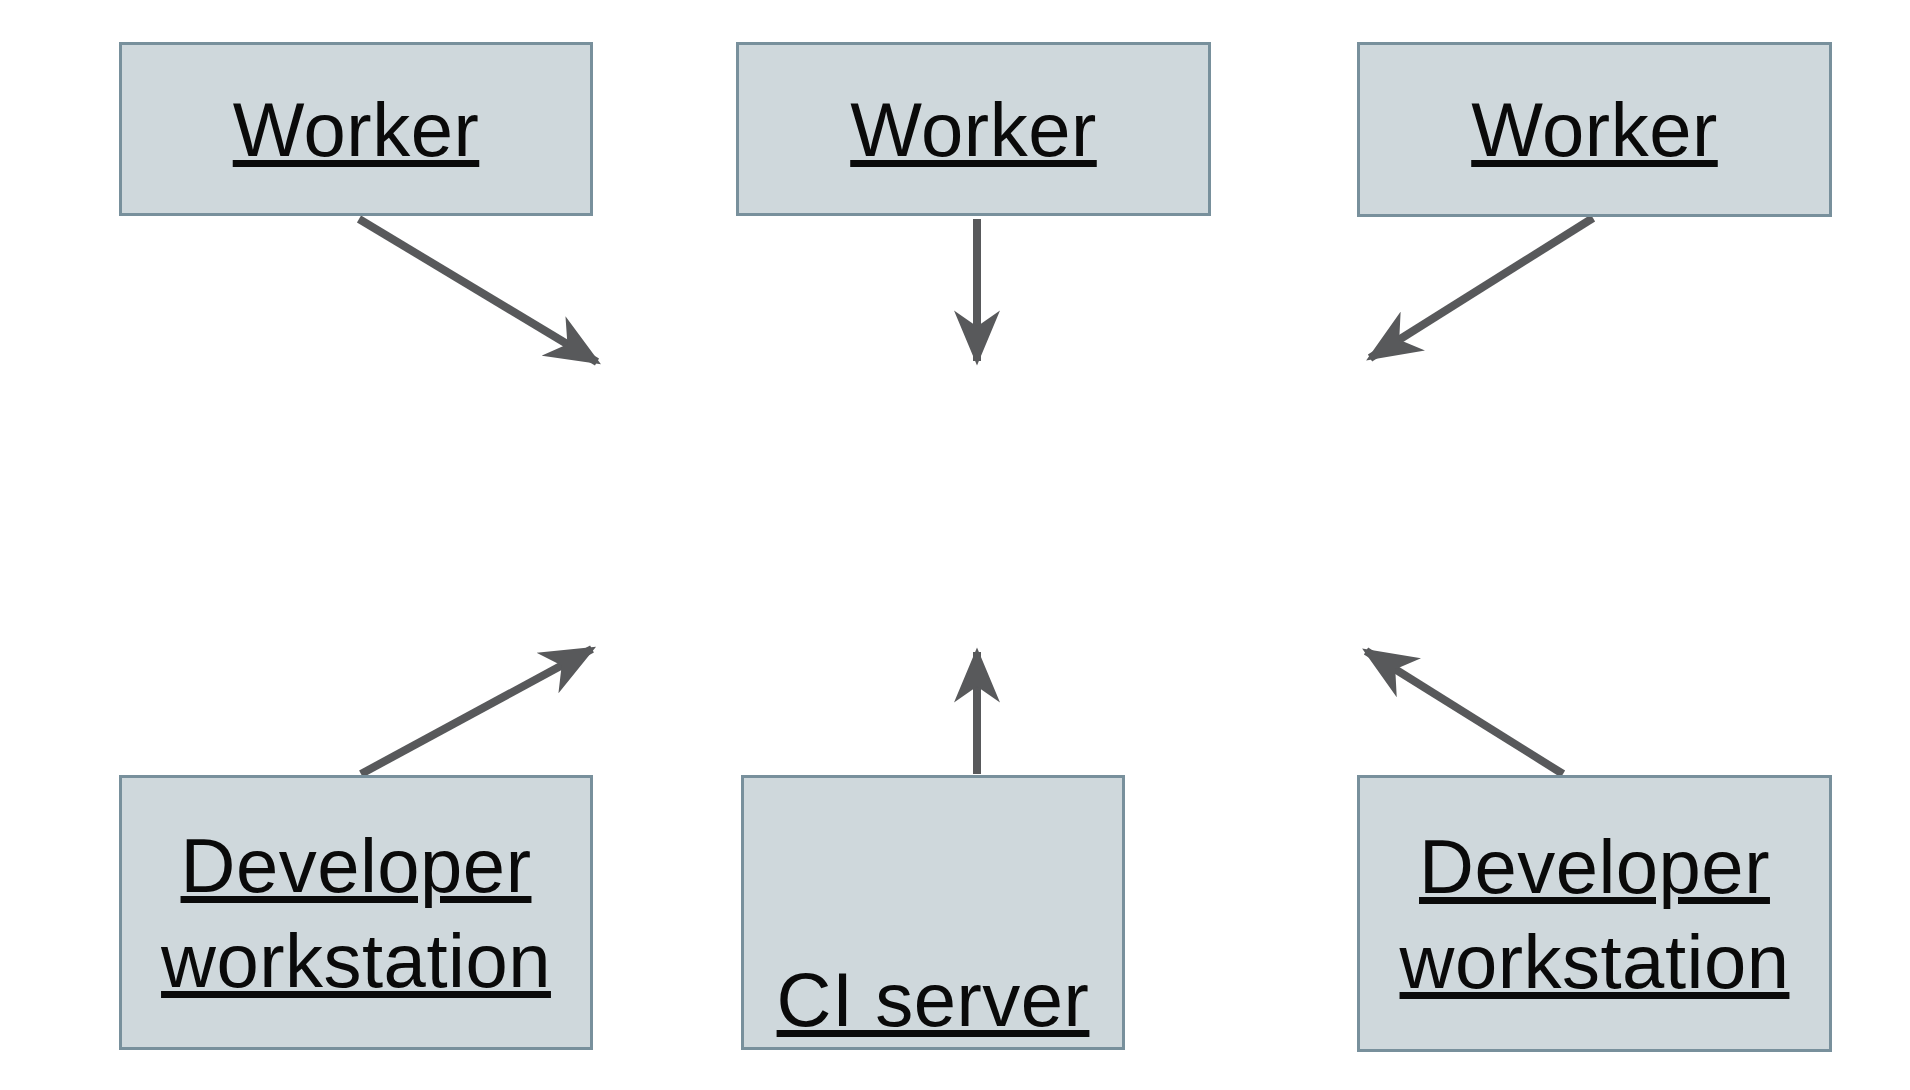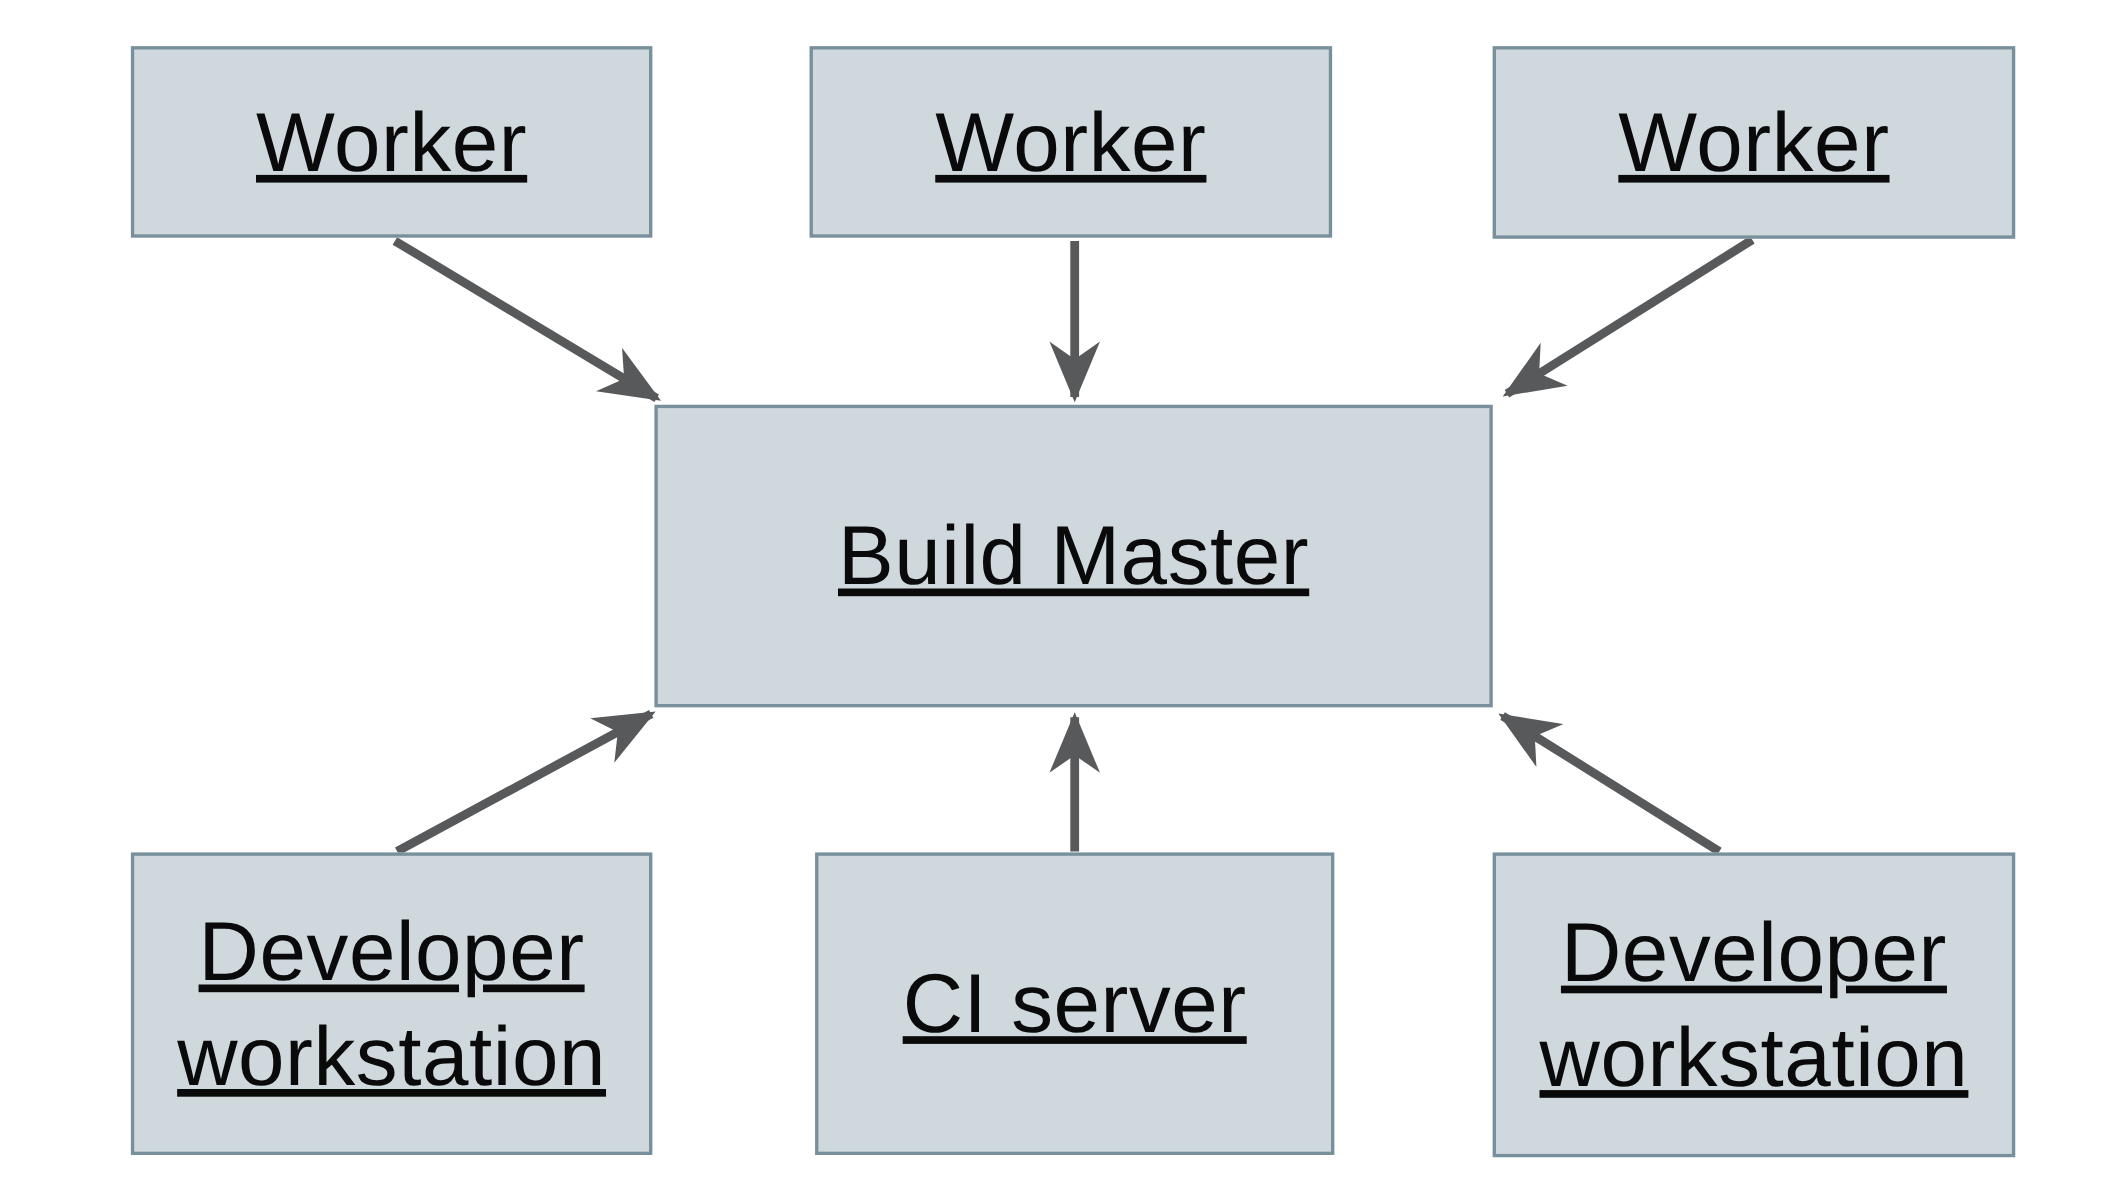--- a/index.html
+++ b/index.html
@@ -41,21 +41,21 @@
     text-decoration:underline;
   }
   
   .node-worker-left  {left:119px; top:42px;  width:474px; height:174px;}
   .node-worker-middle{left:736px; top:42px;  width:475px; height:174px;}
   .node-worker-right {left:1357px;top:42px;  width:475px; height:175px;}
   
   .node-build-master {left:595px; top:368px; width:762px; height:275px;}
   
   .node-dev-left     {left:119px; top:775px; width:474px; height:275px;}
-  .node-ci-server    {left:741px; top:775px; width:472px; height:275px;}
+  .node-ci-server    {left:741px; top:775px; width:384px; height:275px;align-items:flex-end;}
   .node-dev-right    {left:1357px;top:775px; width:475px; height:277px;}
   .node span{display:block;padding:0 14px;}
 </style>
 </head>
 <body>
 
 <div class="canvas">
 
   <svg class="arrow-layer" viewBox="0 0 1910 1090" xmlns="http://www.w3.org/2000/svg">
     <defs>
@@ -76,23 +76,20 @@
   </div>
 
   <div class="node node-worker-middle">
     <span>Worker</span>
   </div>
 
   <div class="node node-worker-right">
     <span>Worker</span>
   </div>
 
-  <div class="node node-build-master">
-    <span>Build Master</span>
-  </div>
 
   <div class="node node-dev-left">
     <span>Developer workstation</span>
   </div>
 
   <div class="node node-ci-server">
     <span>CI server</span>
   </div>
 
   <div class="node node-dev-right">

